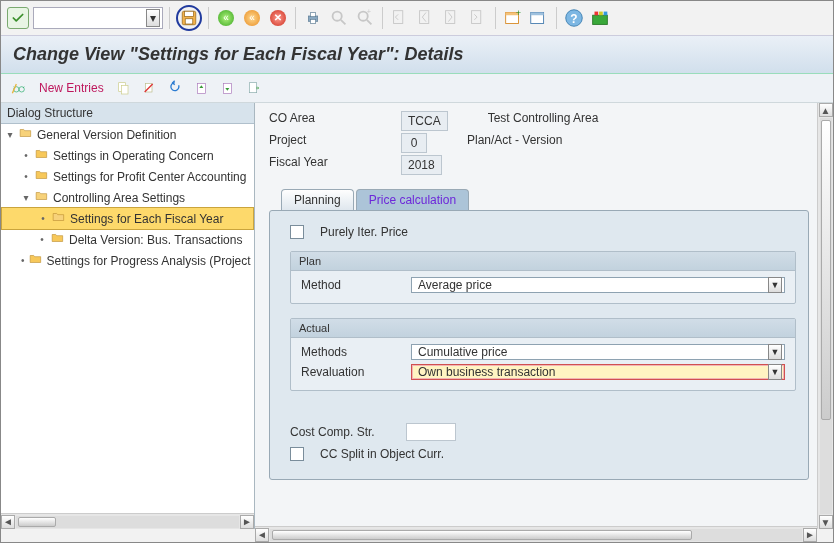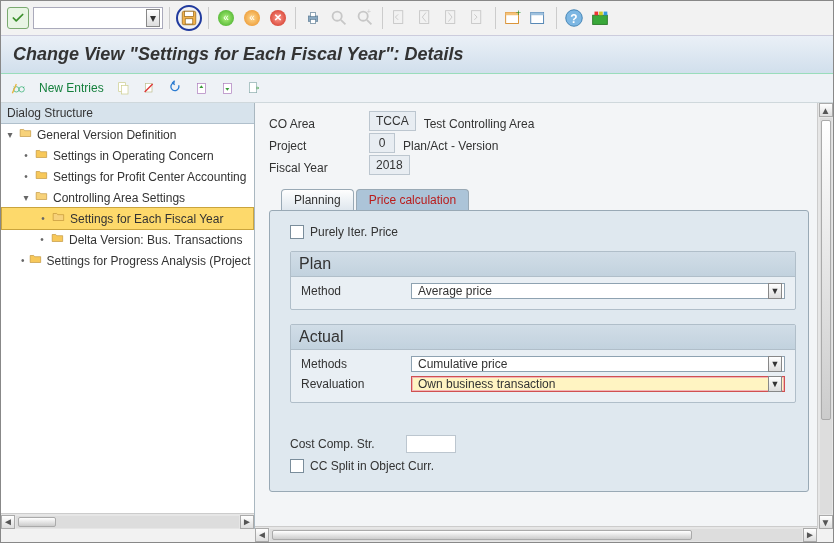--- a/index.html
+++ b/index.html
@@ -90,21 +90,21 @@
     background:#eef2f6;
     border-bottom:1px solid #cfd8dc;
   }
   .btnrow .btnicon {
     width:20px;height:20px;
     display:flex;align-items:center;justify-content:center;
     cursor:pointer;
     border-radius:3px;
   }
   .btnrow .linkbtn {
-    color:#15803d; cursor:pointer; padding:2px 4px;
+    color:#be185d; cursor:pointer; padding:2px 4px;
   }
   
   .main {
     display:flex;
     height: calc(100% - 115px);
   }
   .left {
     width: 254px;
     border-right:1px solid #a9b7c0;
     display:flex;flex-direction:column;
@@ -164,21 +164,21 @@
   .right-scroll {
     width:16px;
     background:#e6e6e6;
     border-left:1px solid #ccc;
     display:flex;flex-direction:column;align-items:center;
   }
   .vscroll-btn { width:14px;height:14px;border:1px solid #aaa;background:linear-gradient(#fff,#ddd);display:flex;align-items:center;justify-content:center;font-size:10px;color:#555; }
   .vscroll-track{ flex:1;width:12px;background:#ddd;position:relative; margin:1px 0;}
   .vscroll-thumb{ position:absolute;top:2px;left:1px;width:10px;height:300px;background:linear-gradient(#fff,#ccc);border:1px solid #aaa;border-radius:2px; }
   
-  .frow { display:flex; align-items:flex-end; margin-bottom:2px; }
+  .frow { display:flex; align-items:flex-start; margin-bottom:2px;gap:32px; }
   .flabel { width:100px; }
   .fval-box {
     min-width:40px;
     padding:2px 6px;
     border:1px solid #bcc6cf;
     background:#e8edf2;
     margin-right:8px;
     text-align:left;
   }
   .fval-text {}
@@ -188,42 +188,42 @@
   .tab {
     border:1px solid #99a9b5;
     border-bottom:none;
     padding:3px 12px;
     background:linear-gradient(#fefefe,#dfe7ee);
     border-radius:4px 4px 0 0;
     cursor:pointer;
   }
   .tab.active {
     background:#acc4d8;
-    color:#b91c1c;
+    color:#6d28d9;
   }
   .tabpage {
     border:1px solid #99a9b5;
     background:#dfe8ef;
     padding:14px 12px 18px 20px;
     border-radius:3px;
   }
-  .cb-row { display:flex; align-items:center; gap:6px; margin-bottom:12px; }
+  .cb-row { display:flex; align-items:center; gap:16px; margin-bottom:12px; }
   .checkbox {
     width:14px;height:14px;border:1px solid #7a8d9b;background:#fff;
   }
   .group {
     border:1px solid #b0bec9;
     border-radius:2px;
     background:#e9eff4;
     margin-bottom:14px;
   }
   .group-head {
     background:linear-gradient(#d1dde7,#c2d2de);
     padding:3px 8px;
-    font-size:16px;
+    font-size:11px;
     border-bottom:1px solid #b0bec9;
   }
   .group-body { padding:6px 10px; }
   .grow { display:flex; align-items:center; margin-bottom:4px; }
   .glabel { width:110px; }
   .gselect {
     flex:1;
     height:16px;
     border:1px solid #8ea2b1;
     background:#fff;

